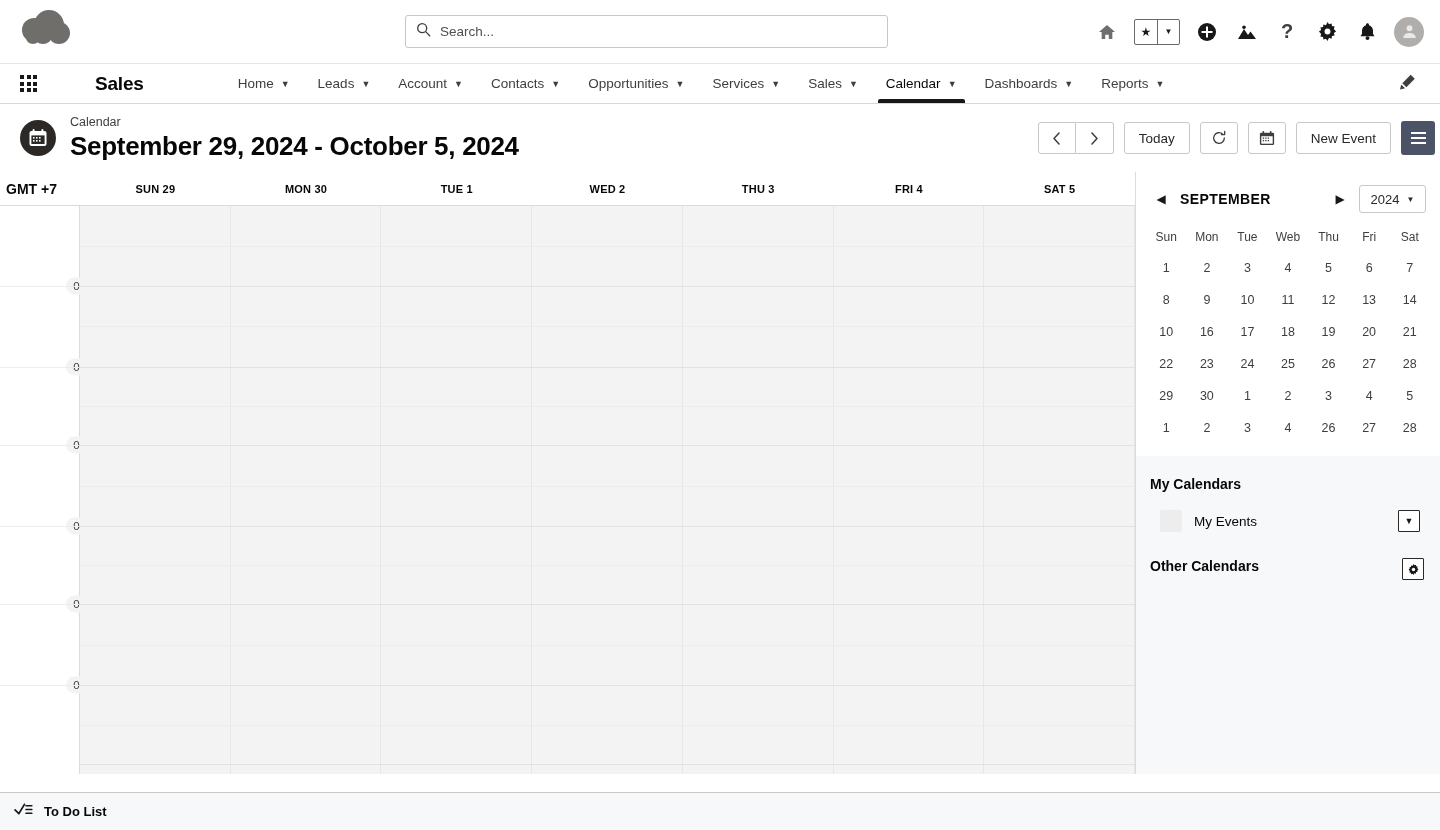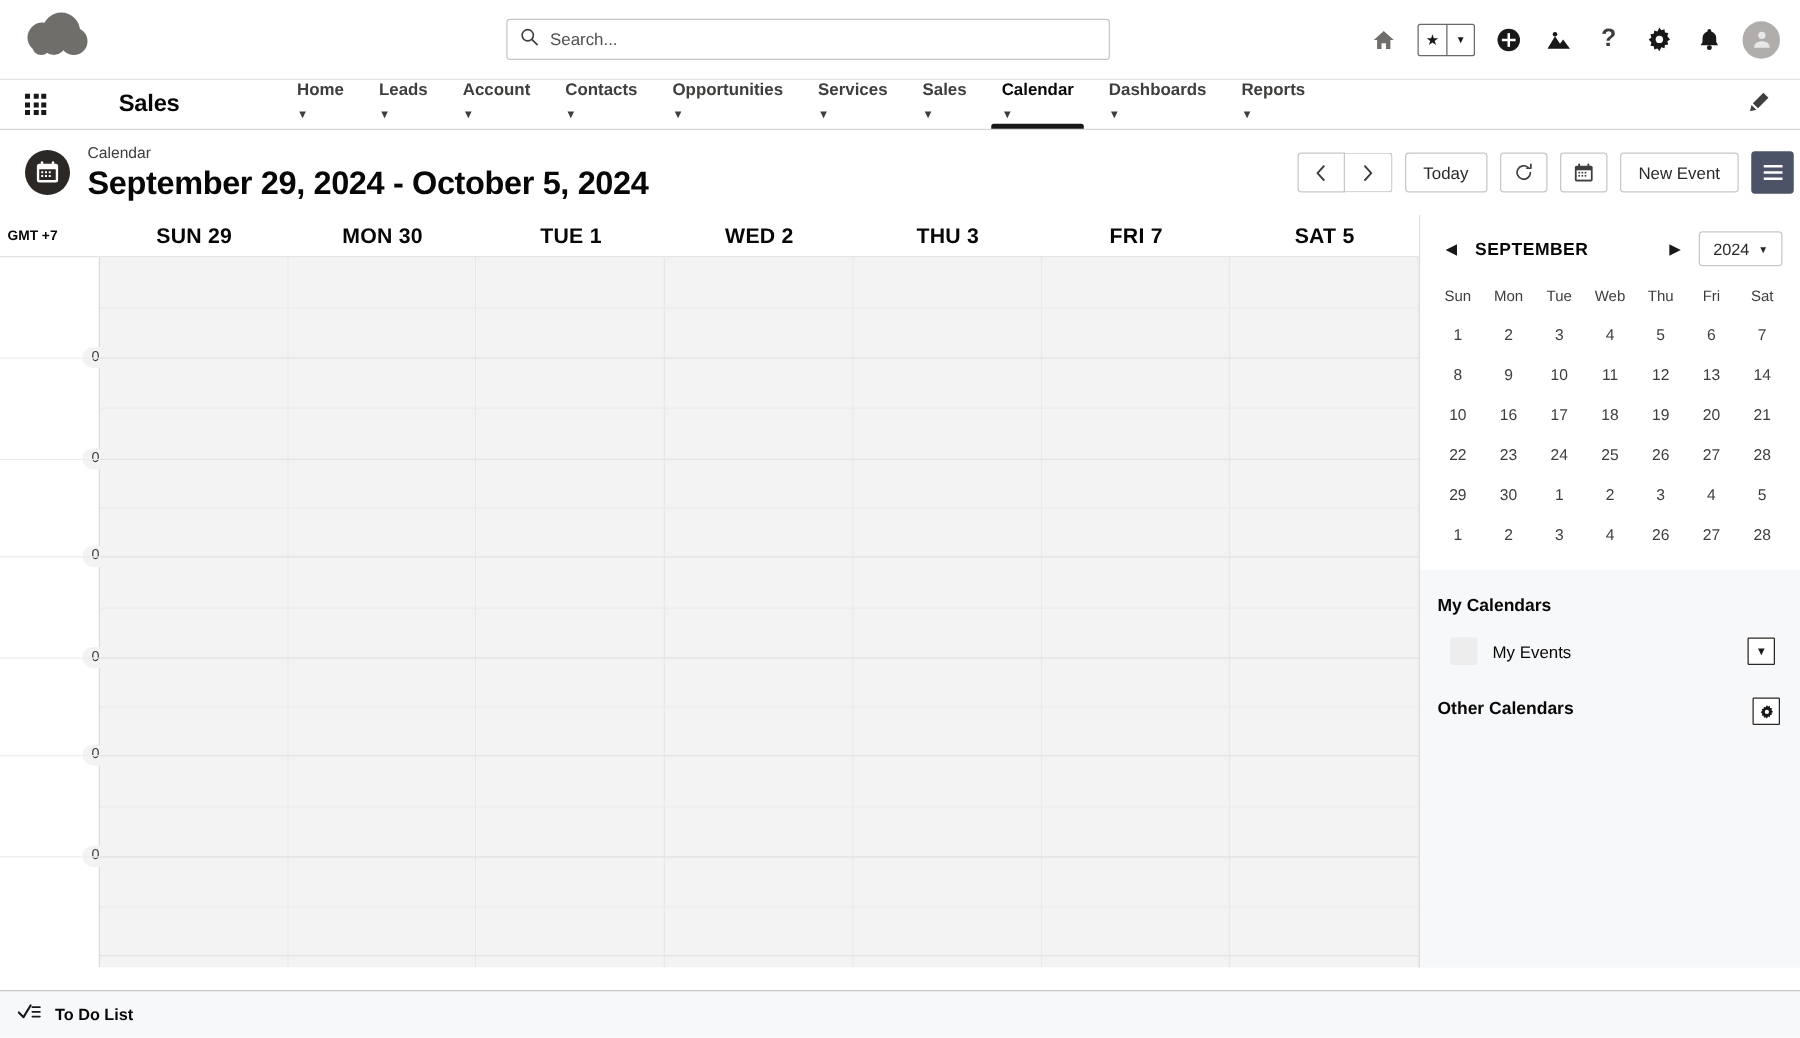--- a/index.html
+++ b/index.html
@@ -63,23 +63,23 @@
     display: grid; grid-template-columns: repeat(3, 4px); grid-gap: 2.5px;
     align-self: center; margin-right: 14px; cursor: pointer;
   }
   .waffle i { width: 4px; height: 4px; background: #181818; display: block; }
   .app-name {
     align-self: center; font-size: 19px; font-weight: bold; color: #080707;
     margin-right: 36px; letter-spacing: -0.2px;
   }
   .nav-items { display: flex; align-items: stretch; gap: 0; }
   .nav-item {
-    display: flex; gap: 7px; padding: 0 14px;
-    font-size: 13.5px; font-weight: bold; color: #3e3e3c; cursor: pointer;
-    position: relative; white-space: nowrap; flex-direction: column;
+    display: flex; align-items: center; gap: 7px; padding: 0 14px;
+    font-size: 13.5px; font-weight: normal; color: #3e3e3c; cursor: pointer;
+    position: relative; white-space: nowrap;
   }
   .nav-item.active { color: #080707; }
   .nav-item.active::after {
     content: ""; position: absolute; left: 6px; right: 6px; bottom: 0;
     height: 4px; background: #181818; border-radius: 2px 2px 0 0;
   }
   .chev { font-size: 9px; color: #3e3e3c; }
   .pencil-btn {
     position: absolute; right: 24px; top: 50%; transform: translateY(-50%);
     cursor: pointer; color: #3e3e3c;
@@ -125,25 +125,25 @@
   
   .main { display: flex; height: 602px; position: relative; }
 
   
   .week { width: 1135px; background: #fff; position: relative; overflow: hidden; }
   .week-head {
     height: 34px; display: flex; align-items: center;
     border-bottom: 1px solid #dddbda; background: #fff;
   }
   .wh-gutter {
-    width: 80px; font-size: 11px; font-weight: bold; color: #080707;
+    width: 80px; font-size: 14px; font-weight: bold; color: #080707;
     padding-left: 6px;
   }
   .wh-day {
-    flex: 1; text-align: center; font-size: 17px; font-weight: bold;
+    flex: 1; text-align: center; font-size: 11px; font-weight: bold;
     color: #080707; letter-spacing: 0.2px;
   }
   .week-body { position: relative; height: 568px; display: flex; }
   .gutter {
     width: 80px; background: #fff; position: relative;
     border-right: 1px solid #dddbda; flex: none;
   }
   .time-pill {
     position: absolute; right: -14px; transform: translateY(-50%);
     background: #f3f3f3; border-radius: 9px; font-size: 11.5px; color: #3e3e3c;
@@ -421,21 +421,21 @@
 <div class="main">
 
   <div class="week">
     <div class="week-head">
       <div class="wh-gutter">GMT +7</div>
       <div class="wh-day">SUN 29</div>
       <div class="wh-day">MON 30</div>
       <div class="wh-day">TUE 1</div>
       <div class="wh-day">WED 2</div>
       <div class="wh-day">THU 3</div>
-      <div class="wh-day">FRI 7</div>
+      <div class="wh-day">FRI 4</div>
       <div class="wh-day">SAT 5</div>
     </div>
 
     <div class="week-body">
       <div class="gutter">
         <div class="time-pill" style="top:80px">01</div>
         <div class="time-pill" style="top:161px">02</div>
         <div class="time-pill" style="top:239px">03</div>
         <div class="time-pill" style="top:320px">04</div>
         <div class="time-pill" style="top:398px">05</div>

